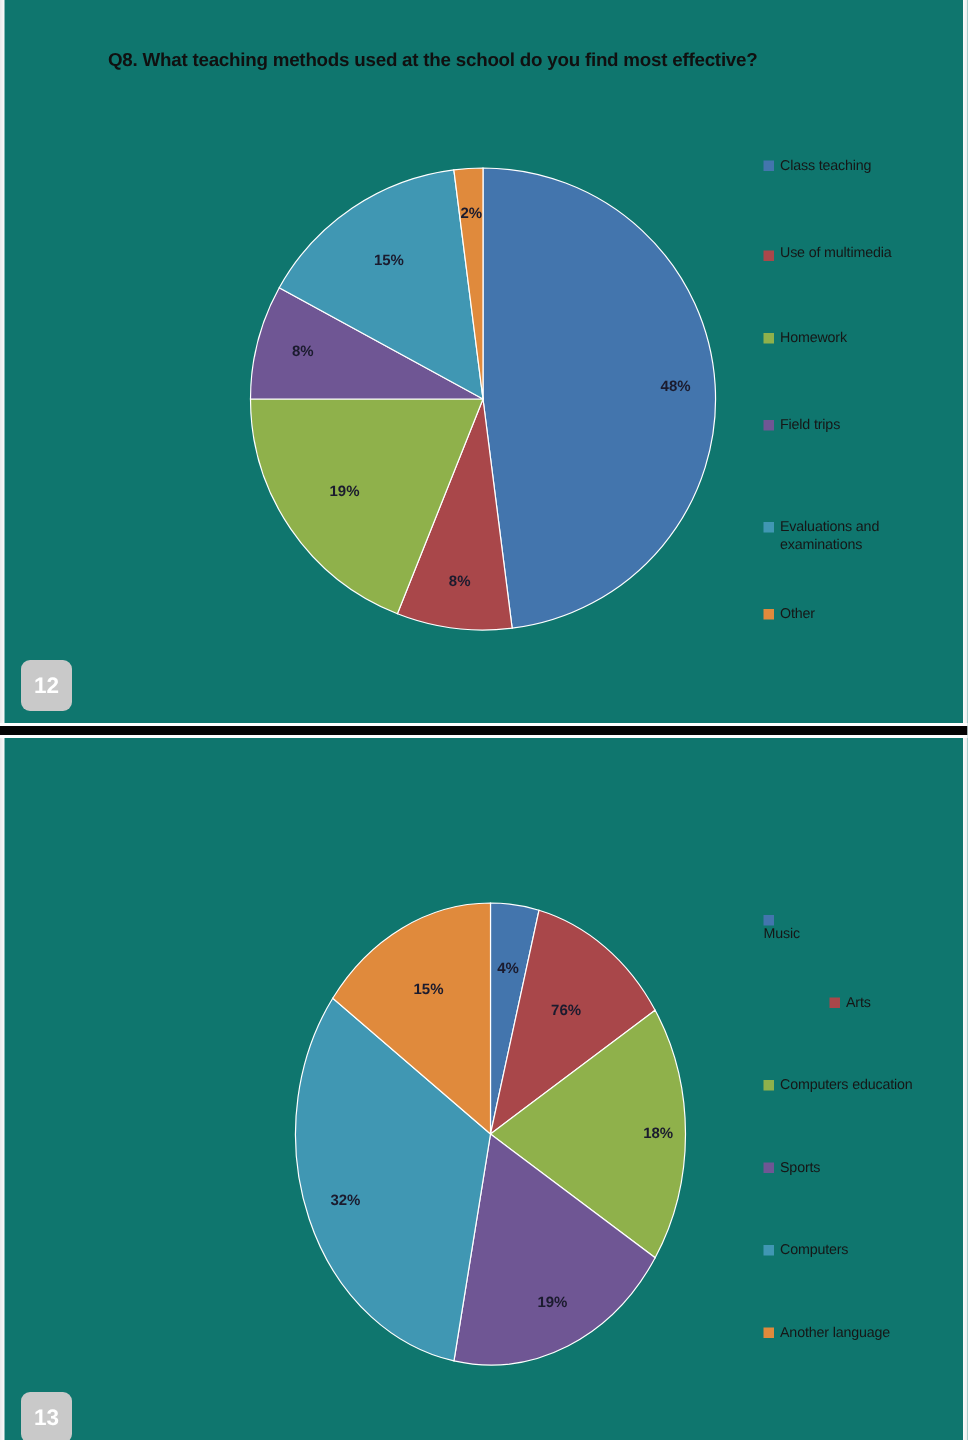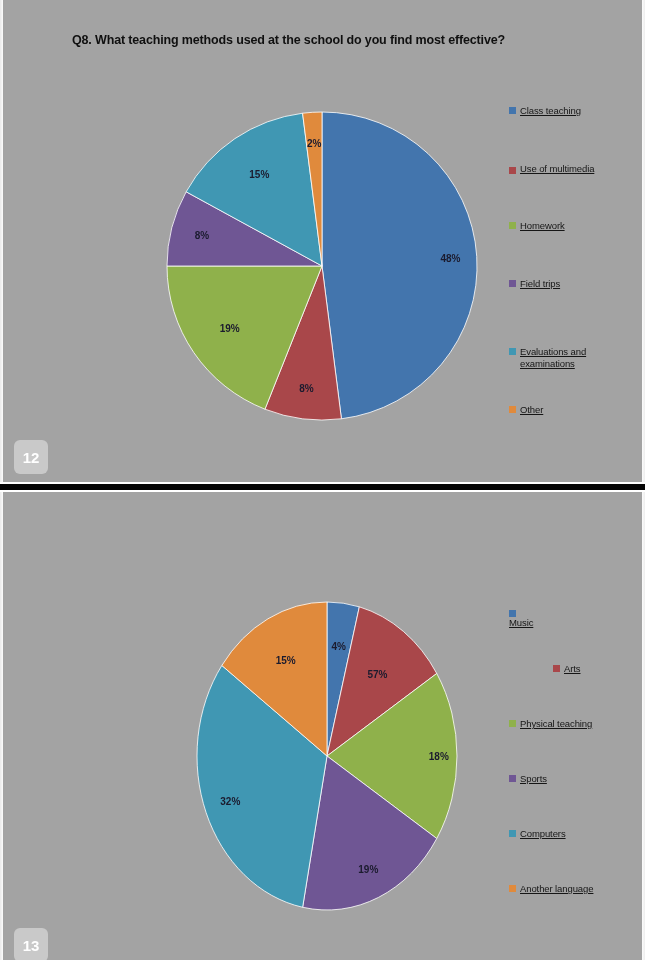--- a/index.html
+++ b/index.html
@@ -13,21 +13,21 @@
   .page {
     position: relative;
     width: 645px;
     height: 960px;
     background: #ffffff;
   }
   .slide {
     position: absolute;
     left: 0;
     width: 645px;
-    background: #a3a3a3;
+    background: #0f766e;
     overflow: hidden;
   }
   #slide-12 { top: 0; height: 482px; }
   #slide-13 { top: 492px; height: 468px; }
 
   .slide-edge-left {
     position: absolute;
     left: 0; top: 0; bottom: 0;
     width: 3px;
     background: linear-gradient(to right, #e9e9e9, #fbfbfb);
@@ -81,21 +81,20 @@
     margin-top: 2px;
     margin-right: 4px;
     flex: 0 0 auto;
   }
   .legend-label {
     font-size: 9.5px;
     color: #161616;
     line-height: 11.5px;
     letter-spacing: -0.1px;
     white-space: pre-line;
-    text-decoration: underline;
   }
 
   .page-badge {
     position: absolute;
     width: 34px;
     height: 34px;
     border-radius: 6px;
     background: #c9c9c9;
     color: #ffffff;
     font-size: 15px;
@@ -199,39 +198,39 @@
       <g id="pie-slices-q9">
           <path d="M 131 155 L 131.00 1.00 A 130 154 0 0 1 163.33 5.84 Z" fill="#4375AD" stroke="#ffffff" stroke-width="0.8"></path>
           <path d="M 131 155 L 163.33 5.84 A 130 154 0 0 1 240.76 72.48 Z" fill="#A9474A" stroke="#ffffff" stroke-width="0.8"></path>
           <path d="M 131 155 L 240.76 72.48 A 130 154 0 0 1 240.76 237.52 Z" fill="#8FB14B" stroke="#ffffff" stroke-width="0.8"></path>
           <path d="M 131 155 L 240.76 237.52 A 130 154 0 0 1 106.64 306.27 Z" fill="#6F5694" stroke="#ffffff" stroke-width="0.8"></path>
           <path d="M 131 155 L 106.64 306.27 A 130 154 0 0 1 25.83 64.48 Z" fill="#4097B3" stroke="#ffffff" stroke-width="0.8"></path>
           <path d="M 131 155 L 25.83 64.48 A 130 154 0 0 1 131.00 1.00 Z" fill="#E08A3C" stroke="#ffffff" stroke-width="0.8"></path>
         </g>
     </svg>
   <div class="pct-label" style="left: 142.731px; top: 44.9943px; transform: translate(-50%, -50%);">4%</div>
-      <div class="pct-label" style="left: 181.432px; top: 72.7715px; transform: translate(-50%, -50%);">57%</div>
+      <div class="pct-label" style="left: 181.432px; top: 72.7715px; transform: translate(-50%, -50%);">76%</div>
       <div class="pct-label" style="left: 242.8px; top: 155px; transform: translate(-50%, -50%);">18%</div>
       <div class="pct-label" style="left: 172.303px; top: 268.067px; transform: translate(-50%, -50%);">19%</div>
       <div class="pct-label" style="left: 34.3032px; top: 200.353px; transform: translate(-50%, -50%);">32%</div>
       <div class="pct-label" style="left: 89.6869px; top: 58.9495px; transform: translate(-50%, -50%);">15%</div>
     </div>
 
   <div class="legend" id="legend-q9">
       <div class="legend-item" style="top: 0px; flex-direction: column;">
         <span class="legend-swatch" style="background: rgb(67, 117, 173);"></span>
         <span class="legend-label">Music</span>
       </div>
       <div class="legend-item" style="top: 55px; padding-left: 44px;">
         <span class="legend-swatch" style="background: rgb(169, 71, 74);"></span>
         <span class="legend-label">Arts</span>
       </div>
       <div class="legend-item" style="top: 110px;">
         <span class="legend-swatch" style="background: rgb(143, 177, 75);"></span>
-        <span class="legend-label">Physical teaching</span>
+        <span class="legend-label">Computers education</span>
       </div>
       <div class="legend-item" style="top: 165px;">
         <span class="legend-swatch" style="background: rgb(111, 86, 148);"></span>
         <span class="legend-label">Sports</span>
       </div>
       <div class="legend-item" style="top: 220px;">
         <span class="legend-swatch" style="background: rgb(64, 151, 179);"></span>
         <span class="legend-label">Computers</span>
       </div>
       <div class="legend-item" style="top: 275px;">

